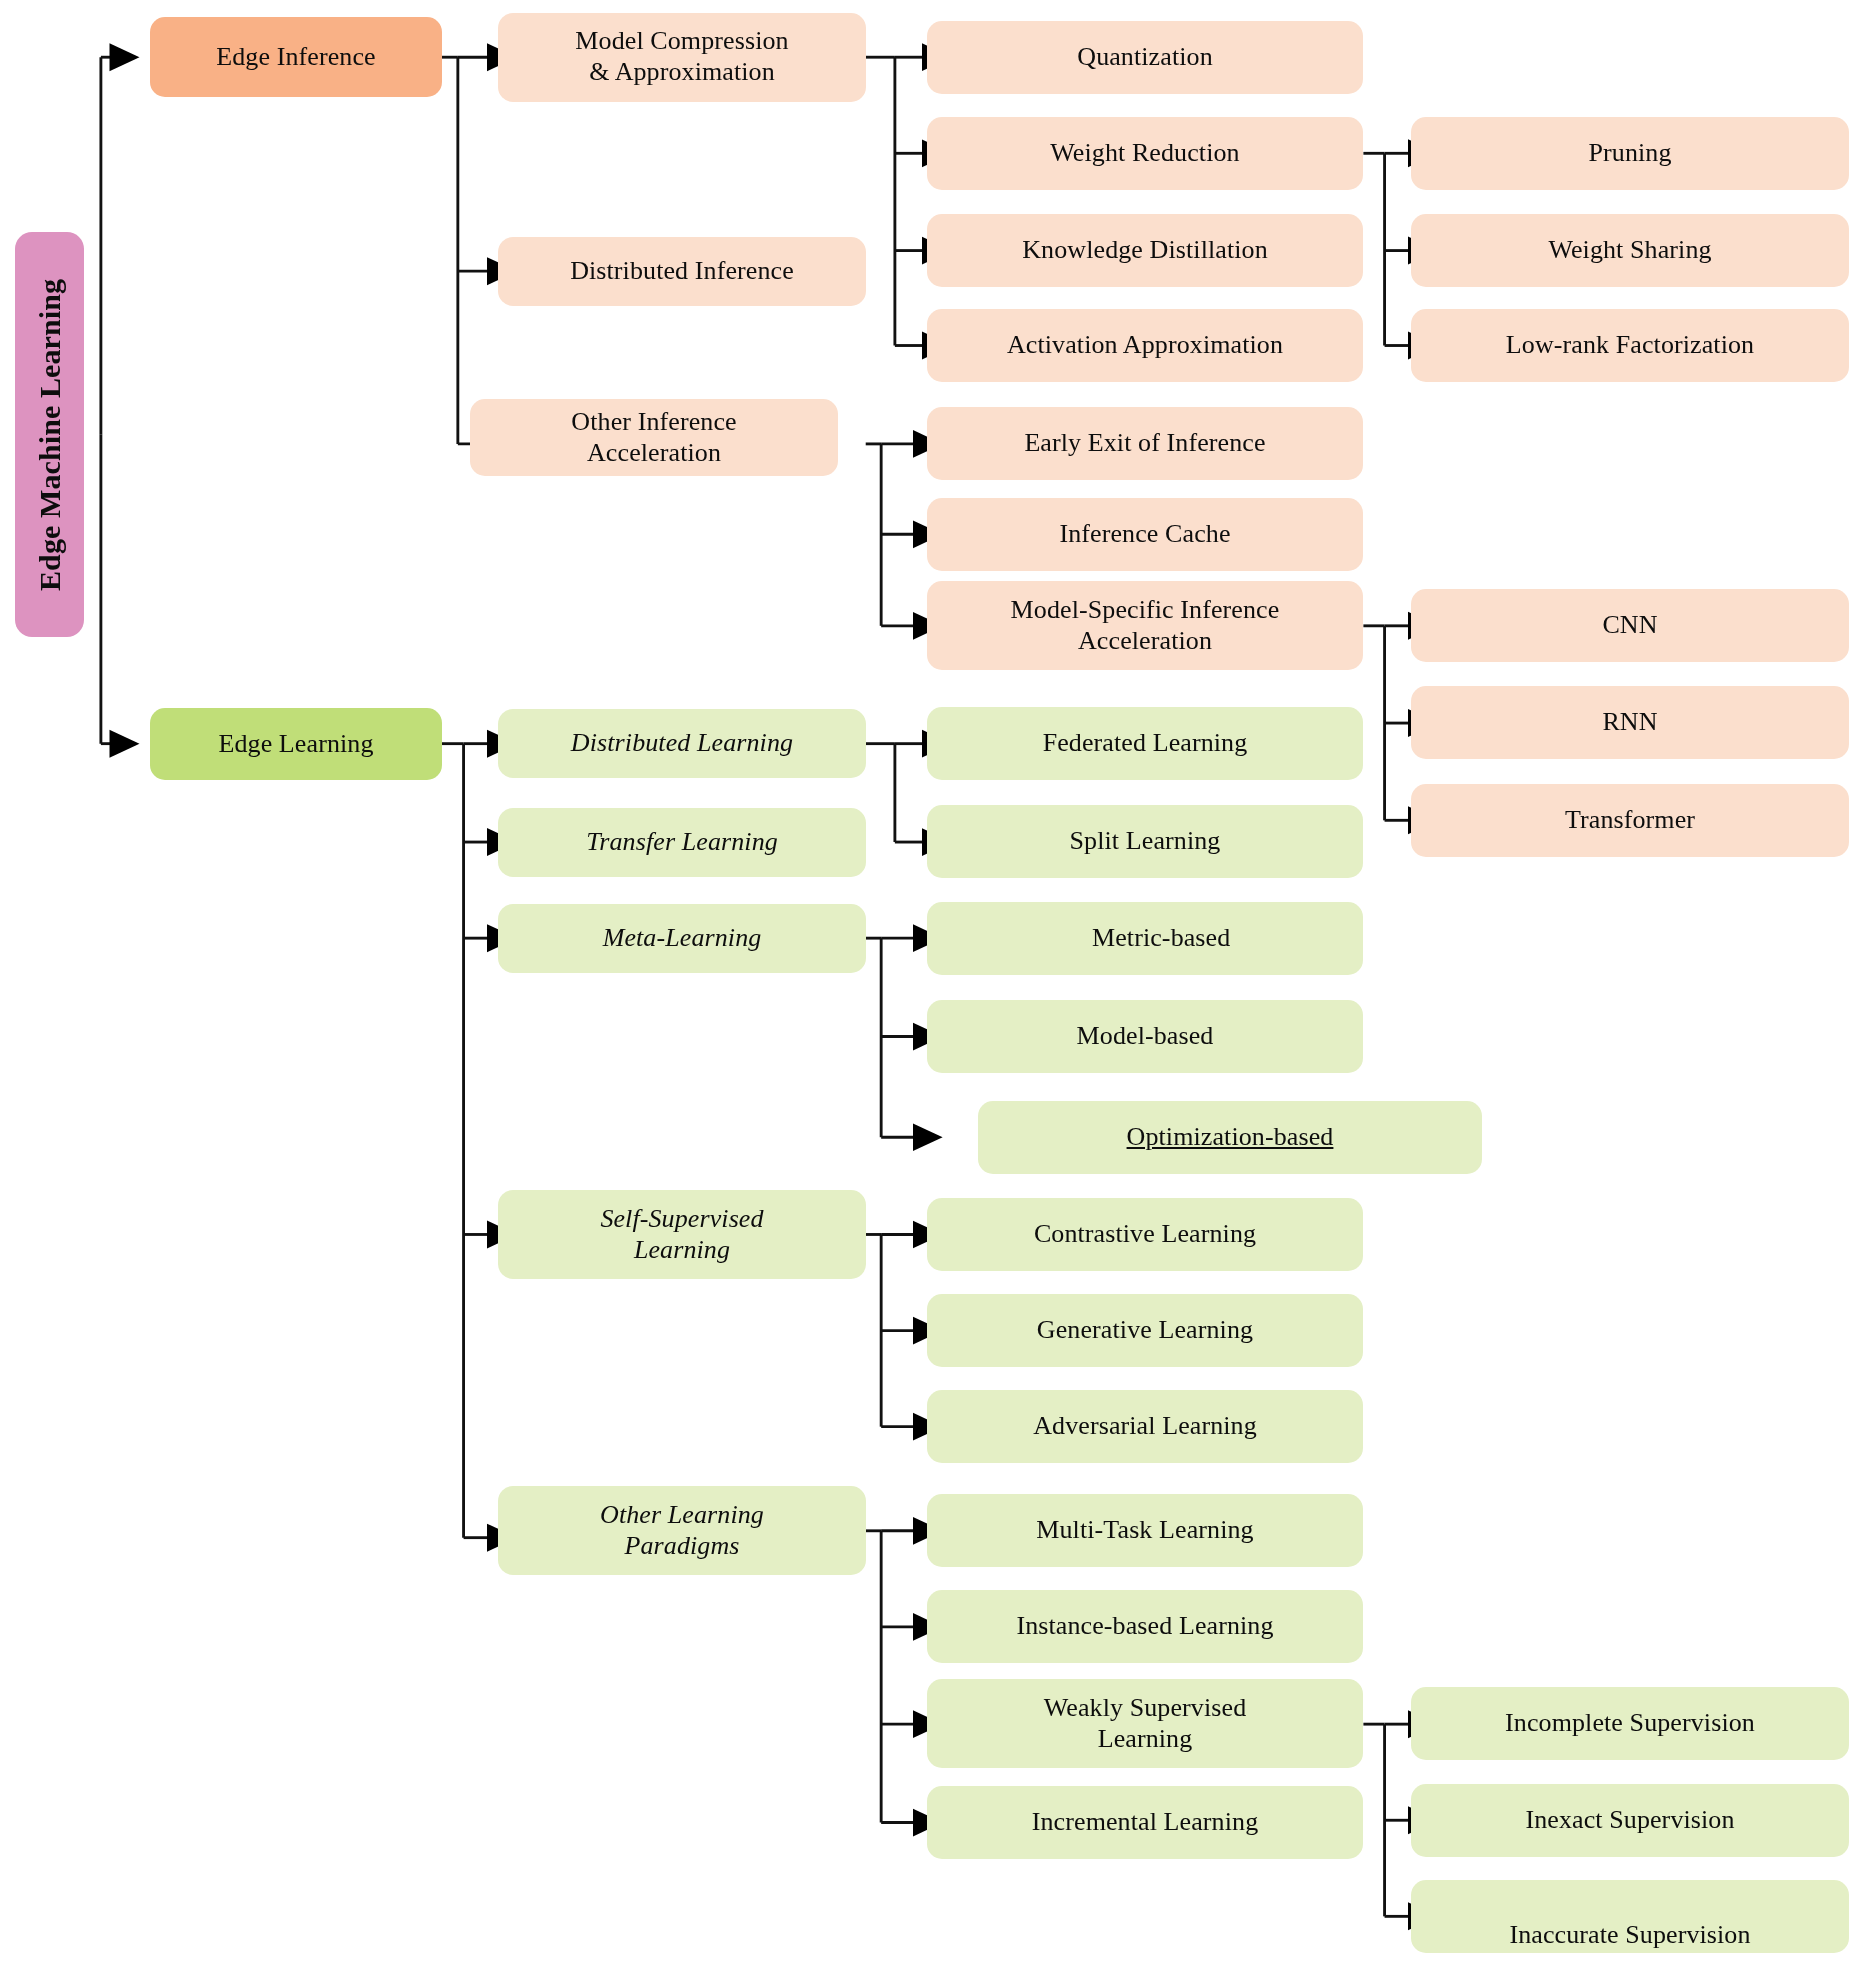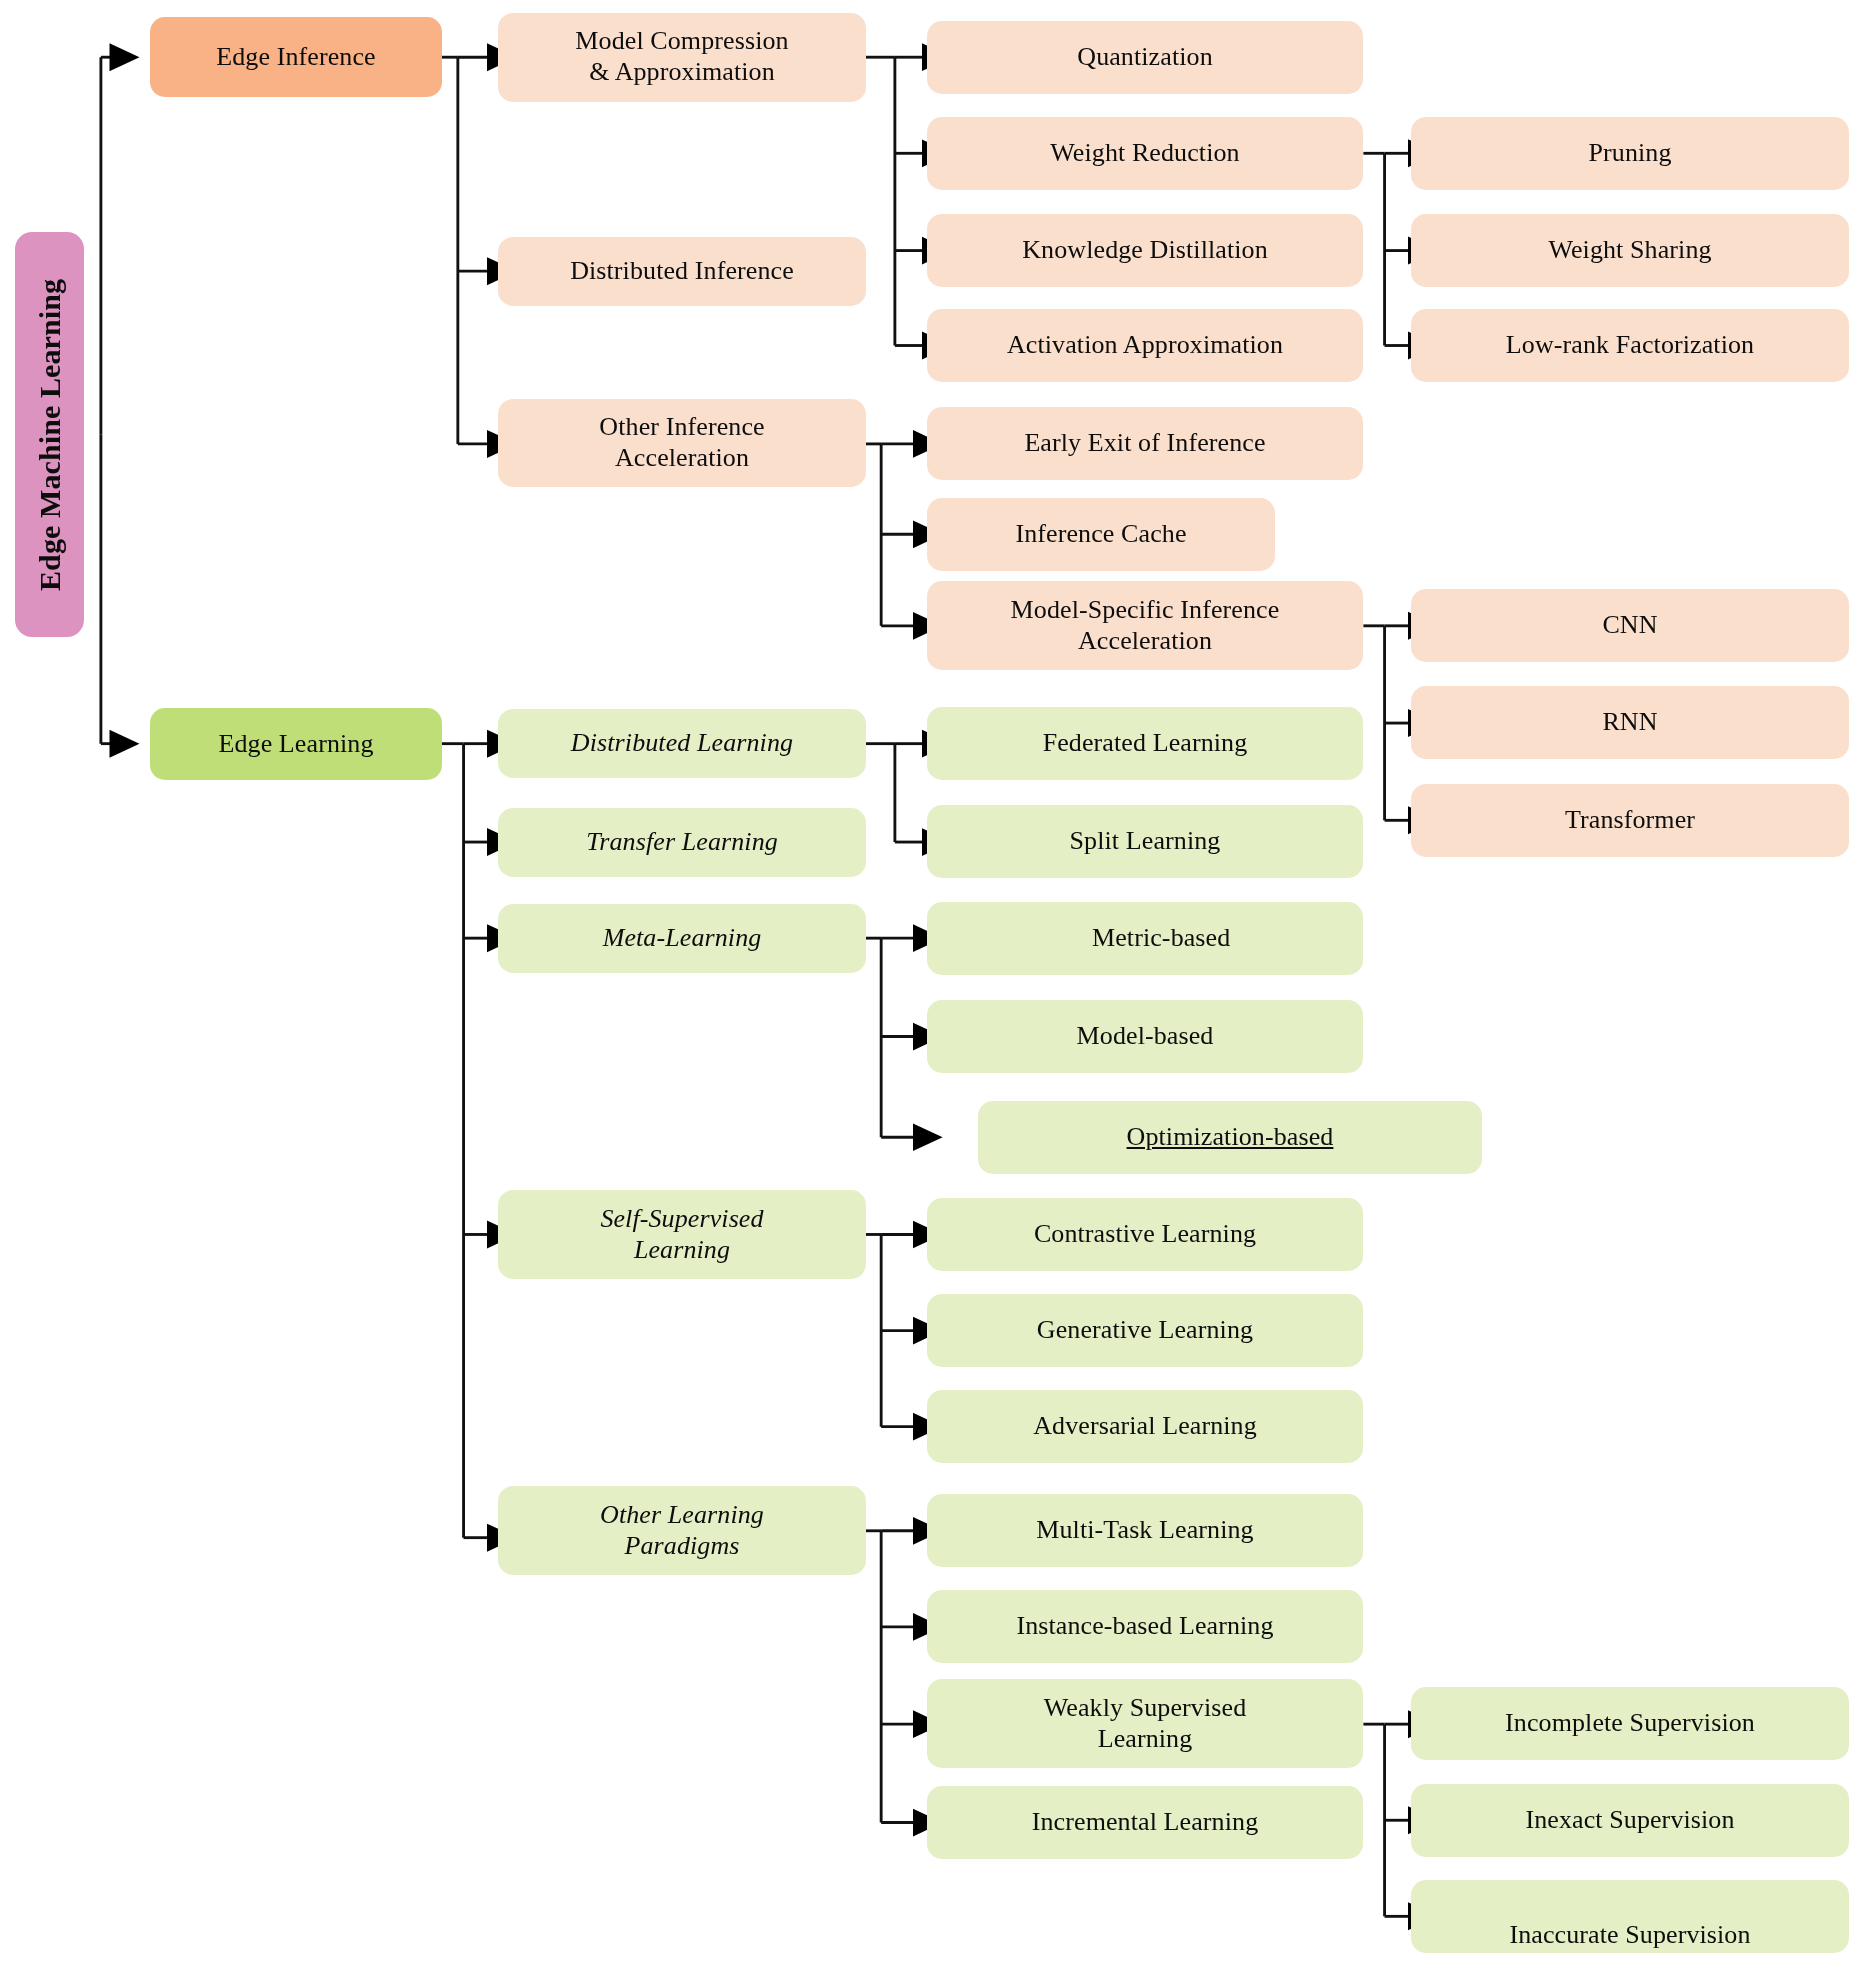--- a/index.html
+++ b/index.html
@@ -136,41 +136,41 @@
     <span class="lbl">Edge Inference</span>
   </div>
 
   <div class="node lvl2-inf" style="left:498px;top:12.6px;width:368px;height:89px;">
     <span class="lbl">Model Compression
 &amp; Approximation</span>
   </div>
   <div class="node lvl2-inf" style="left:498px;top:237px;width:368px;height:69px;">
     <span class="lbl">Distributed Inference</span>
   </div>
-  <div class="node lvl2-inf" style="left:498px;top:399px;width:368px;height:88px;justify-content:center;">
+  <div class="node lvl2-inf" style="left:470px;top:399px;width:368px;height:77px;justify-content:center;">
     <span class="lbl">Other Inference
 Acceleration</span>
   </div>
 
   <div class="node lvl3-inf" style="left:927px;top:20.6px;width:436px;height:73px;">
     <span class="lbl">Quantization</span>
   </div>
   <div class="node lvl3-inf" style="left:927px;top:117px;width:436px;height:73px;">
     <span class="lbl">Weight Reduction</span>
   </div>
   <div class="node lvl3-inf" style="left:927px;top:214px;width:436px;height:73px;">
     <span class="lbl">Knowledge Distillation</span>
   </div>
   <div class="node lvl3-inf" style="left:927px;top:309px;width:436px;height:73px;">
     <span class="lbl">Activation Approximation</span>
   </div>
   <div class="node lvl3-inf" style="left:927px;top:407px;width:436px;height:73px;">
     <span class="lbl">Early Exit of Inference</span>
   </div>
-  <div class="node lvl3-inf" style="left:927px;top:498px;width:348px;height:73px;align-items:center;">
+  <div class="node lvl3-inf" style="left:927px;top:498px;width:436px;height:73px;align-items:center;">
     <span class="lbl">Inference Cache</span>
   </div>
   <div class="node lvl3-inf" style="left:927px;top:581px;width:436px;height:89px;">
     <span class="lbl">Model-Specific Inference
 Acceleration</span>
   </div>
 
   <div class="node lvl3-inf" style="left:1411px;top:117px;width:438px;height:73px;">
     <span class="lbl">Pruning</span>
   </div>

